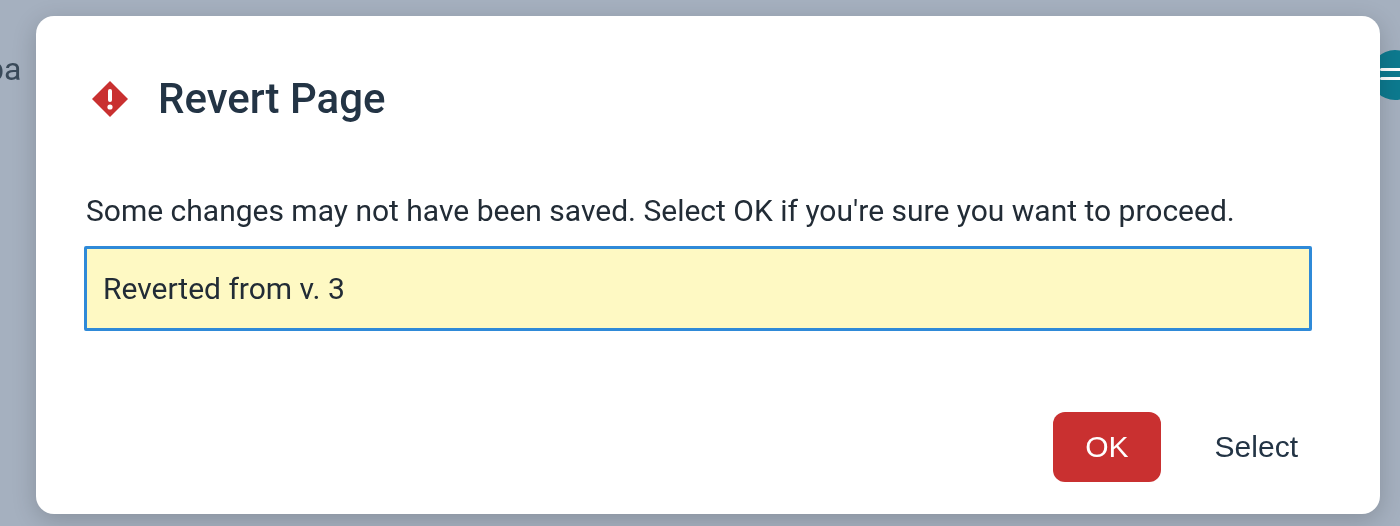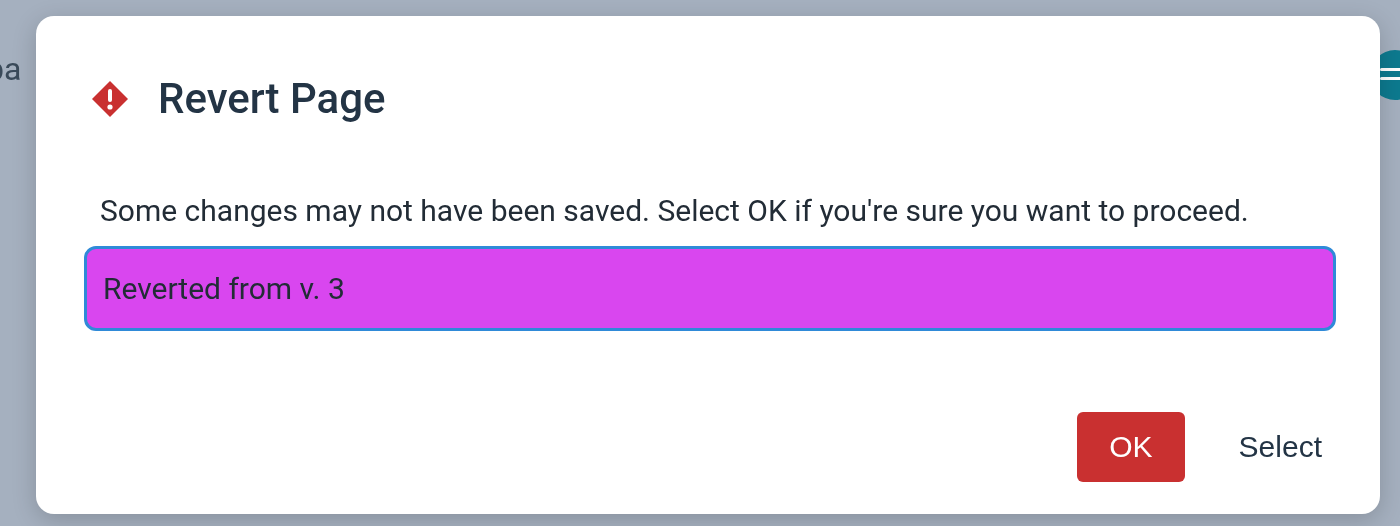--- a/index.html
+++ b/index.html
@@ -46,21 +46,21 @@
     .backdrop-circle::after  { top: 27px; }
     .modal {
       position: absolute;
       left: 36px;
       right: 20px;
       top: 16px;
       bottom: 12px;
       background: #fff;
       border-radius: 18px;
       box-shadow: 0 6px 24px rgba(0,0,0,0.18);
-      padding: 58px 44px 32px 48px;
+      padding: 58px 68px 32px 48px;
       display: flex;
       flex-direction: column;
     }
     .modal-header {
       display: flex;
       align-items: center;
       gap: 28px;
       margin-bottom: 70px;
       margin-left: 6px;
     }
@@ -71,48 +71,48 @@
     }
     .modal-title {
       font-size: 42px;
       font-weight: 500;
       color: #233445;
     }
     .modal-message {
       font-size: 30px;
       color: #222c36;
       margin-bottom: 18px;
-      margin-left: 16px;
+      margin-left: 2px;
     }
     .modal-input {
       width: 100%;
       font-size: 30px;
       font-family: inherit;
       color: #222c36;
       padding: 22px 16px;
       border: 3px solid #2f8ad8;
-      border-radius: 12px;
+      border-radius: 2px;
       outline: none;
-      background: #d946ef;
+      background: #fef9c3;
     }
     .modal-actions {
       margin-top: auto;
       display: flex;
       justify-content: flex-end;
       align-items: center;
       gap: 46px;
       padding-right: 6px;
     }
     .btn-ok {
       background: #c93030;
       color: #fff;
       font-size: 30px;
       font-weight: 500;
       border: none;
-      border-radius: 6px;
+      border-radius: 12px;
       padding: 18px 32px;
       cursor: pointer;
     }
     .btn-cancel {
       background: none;
       border: none;
       color: #233445;
       font-size: 30px;
       font-weight: 500;
       cursor: pointer;

